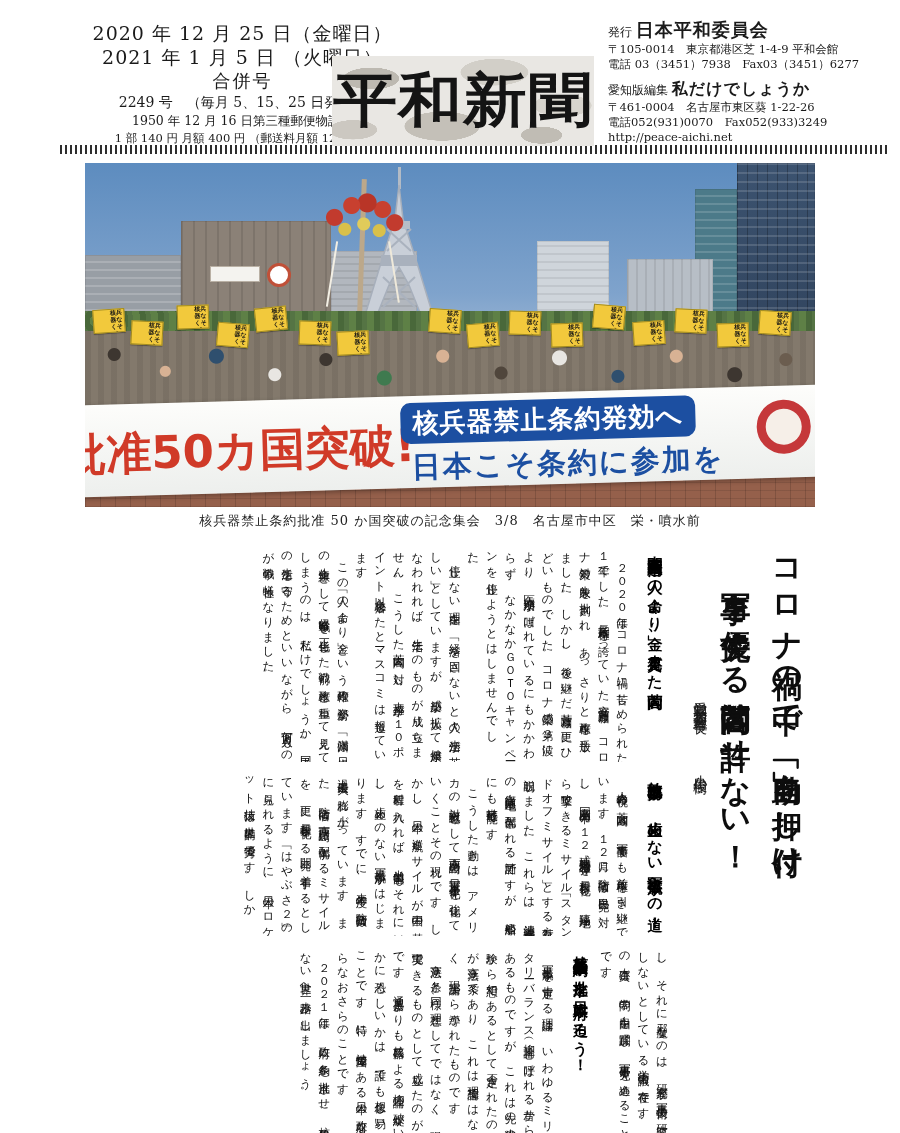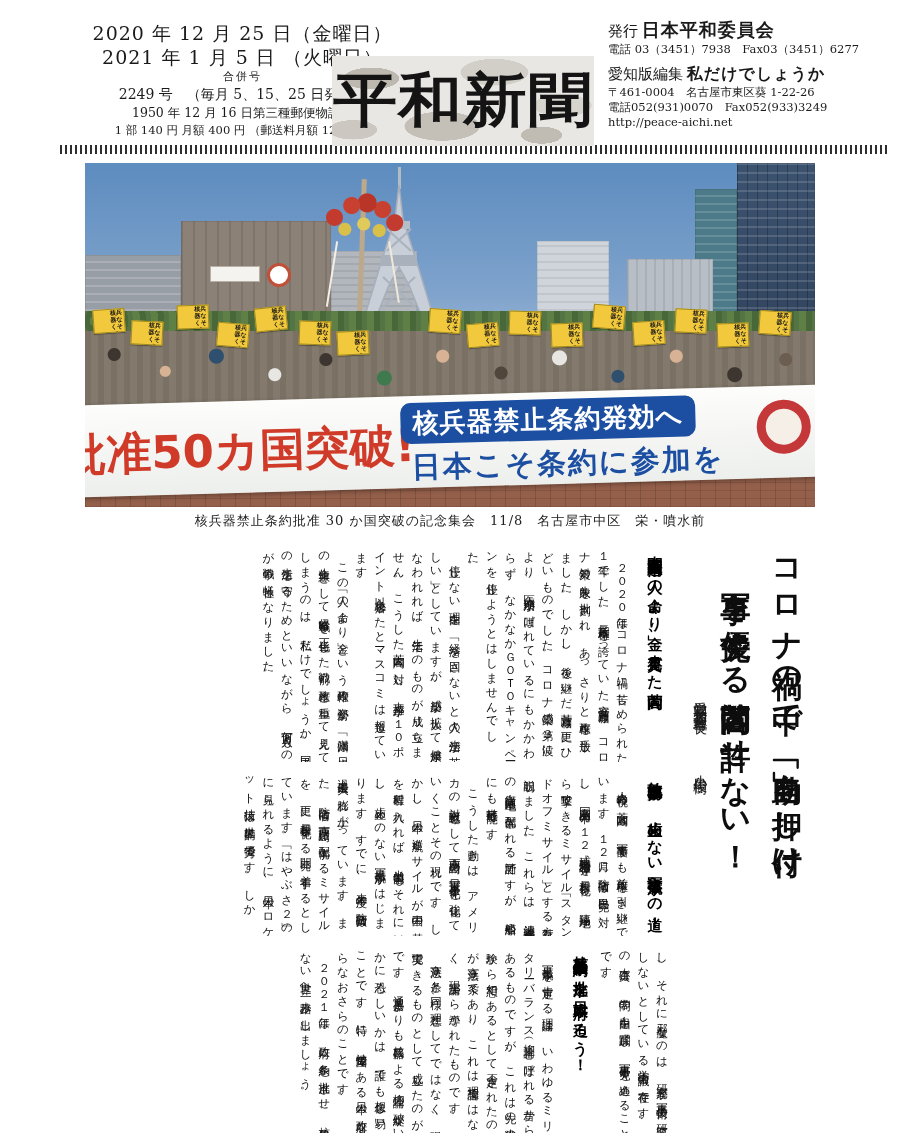--- a/index.html
+++ b/index.html
@@ -3,41 +3,41 @@
 <meta charset="utf-8">
 <style>
   html,body{margin:0;padding:0;background:#ffffff;}
   .page{position:relative;width:900px;height:1133px;background:#fff;overflow:hidden;
         font-family:"DejaVu Serif","Liberation Serif",serif;color:#1a1a1a;}
 
   
   .masthead{position:absolute;left:60px;top:18px;width:830px;height:124px;}
   .mh-left{position:absolute;left:0;top:4px;width:365px;text-align:center;}
   .mh-date{font-size:19px;letter-spacing:1px;line-height:1.25;}
-  .mh-gappei{font-size:11px;letter-spacing:2px;line-height:1.2;}
+  .mh-gappei{font-size:18px;letter-spacing:2px;line-height:1.2;}
   .mh-issue{font-size:14px;margin-top:3px;}
   .mh-furoku{font-size:13px;margin-top:7px;}
   .mh-approval{font-size:12.5px;margin-top:1px;}
   .mh-price{font-size:11.5px;margin-top:1px;}
   .mh-title{position:absolute;left:272px;top:38px;width:262px;height:90px;
     display:flex;align-items:center;justify-content:center;
     background-color:#e9e7e3;
     background-image:
       radial-gradient(ellipse 46px 18px at 15% 25%, #bdb9b1 0 60%, transparent 61%),
       radial-gradient(ellipse 56px 22px at 62% 18%, #d2cfc8 0 60%, transparent 61%),
       radial-gradient(ellipse 62px 24px at 42% 78%, #c4c0b8 0 60%, transparent 61%),
       radial-gradient(ellipse 48px 18px at 88% 55%, #d7d4cd 0 60%, transparent 61%),
       radial-gradient(ellipse 40px 16px at 8% 82%, #ccc8c1 0 60%, transparent 61%),
       radial-gradient(ellipse 34px 14px at 80% 88%, #c0bcb4 0 60%, transparent 61%);
     z-index:2;}
   .mh-title span{font-family:"DejaVu Sans","Liberation Sans",sans-serif;font-weight:900;
     font-size:58px;letter-spacing:1px;color:#141414;transform:scaleX(1.1);white-space:nowrap;}
   .mh-right{position:absolute;left:548px;top:0;width:282px;font-size:12px;line-height:1.35;}
   .mh-pubrow{white-space:nowrap;}
-  .mh-label{font-size:15px;}
+  .mh-label{font-size:12px;}
   .mh-pubname{font-family:"DejaVu Sans","Liberation Sans",sans-serif;font-weight:700;font-size:18px;letter-spacing:1px;}
   .mh-edname{font-family:"DejaVu Sans","Liberation Sans",sans-serif;font-weight:700;font-size:16px;letter-spacing:1px;}
   .mh-small{font-size:11.5px;line-height:1.3;}
   .mh-editor{margin-top:6px;}
   .mh-divider{position:absolute;left:60px;top:145px;width:830px;height:9px;
     background:repeating-linear-gradient(90deg,#2e2e2e 0 2px,#ffffff 2px 5px);}
 
   
   .photo{position:absolute;left:85px;top:163px;width:730px;height:344px;overflow:hidden;
     background:linear-gradient(180deg,#5d8cbf 0%,#7fa3cc 38%,#aec3d9 62%,#ccd7e2 78%);}
@@ -157,20 +157,21 @@
       <div class="mh-price">1 部 140 円 月額 400 円 （郵送料月額 120 円）</div>
     </div>
     <div class="mh-title">
       <span>平和新聞</span>
     </div>
     <div class="mh-right">
       <div class="mh-pubrow">
         <span class="mh-label">発行</span>
         <span class="mh-pubname">日本平和委員会</span>
       </div>
+      <div class="mh-small">〒105-0014　東京都港区芝 1-4-9 平和会館</div>
       <div class="mh-small">電話 03（3451）7938　Fax03（3451）6277</div>
       <div class="mh-pubrow mh-editor">
         <span class="mh-label">愛知版編集</span>
         <span class="mh-edname">私だけでしょうか</span>
       </div>
       <div class="mh-small">〒461-0004　名古屋市東区葵 1-22-26</div>
       <div class="mh-small">電話052(931)0070　Fax052(933)3249</div>
       <div class="mh-small">http://peace-aichi.net</div>
     </div>
   </div>
@@ -252,21 +253,21 @@
       </div>
 
     <div class="banner">
       <div class="banner-left">批准50カ国突破!</div>
       <div class="banner-blue-box">核兵器禁止条約発効へ</div>
       <div class="banner-line2">日本こそ条約に参加を</div>
       <div class="banner-emblem"></div>
     </div>
   </div>
 
-  <div class="caption">核兵器禁止条約批准 30 か国突破の記念集会　11/8　名古屋市中区　栄・噴水前</div>
+  <div class="caption">核兵器禁止条約批准 50 か国突破の記念集会　3/8　名古屋市中区　栄・噴水前</div>
 
   <div class="article">
     <div class="art-body">
 
       <div class="band band1">
         <h3 class="subhead">内閣支持率急落！「人の命より金」、本質見えた菅内閣</h3>
         <p>２０２０年はコロナ禍に苦しめられた１年でした。長期政権を誇っていた安倍前首相は、コロナ対策の失敗を批判され、あっさりと政権を手放しました。しかし、後を継いだ菅首相は更にひどいものでした。コロナ感染の第３波により、医療崩壊が叫ばれているにもかかわらず、なかなかＧＯＴＯキャンペーンを停止しようとはしませんでした。</p>
         <p>停止しない理由を、「経済を回さないと人々の生活が苦しい」としていますが、感染が拡大して健康が損なわれれば、生活そのものが成り立ちません。こうした菅内閣に対し、支持率が１０ポイント以上急落したとマスコミは報道しています。</p>
         <p>この「人の命より金」という政権の姿勢が、「満州は日本経済の生命線」として侵略戦争を正当化した戦前の政権と重ねて見えてしまうのは、私だけでしょうか。国民の生活を守るためといいながら、何百万人もの命が戦争の犠牲となりました。</p>
       </div>

